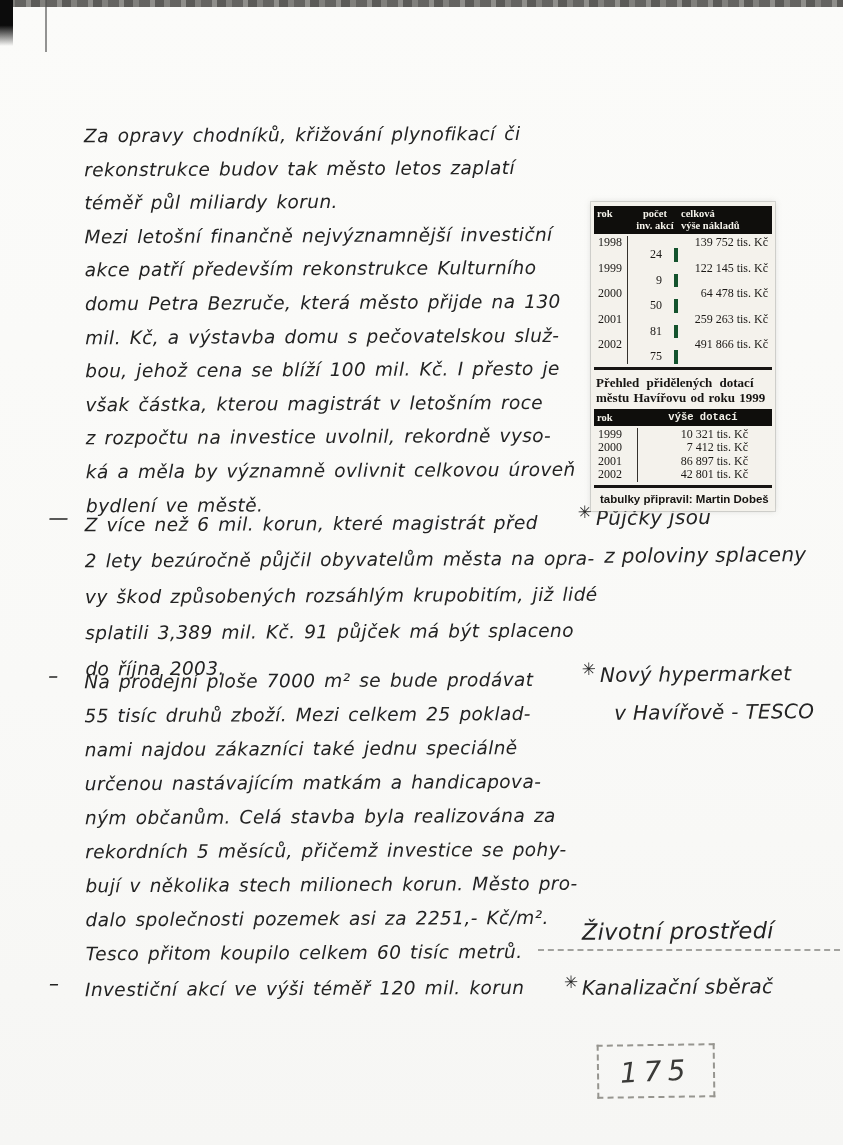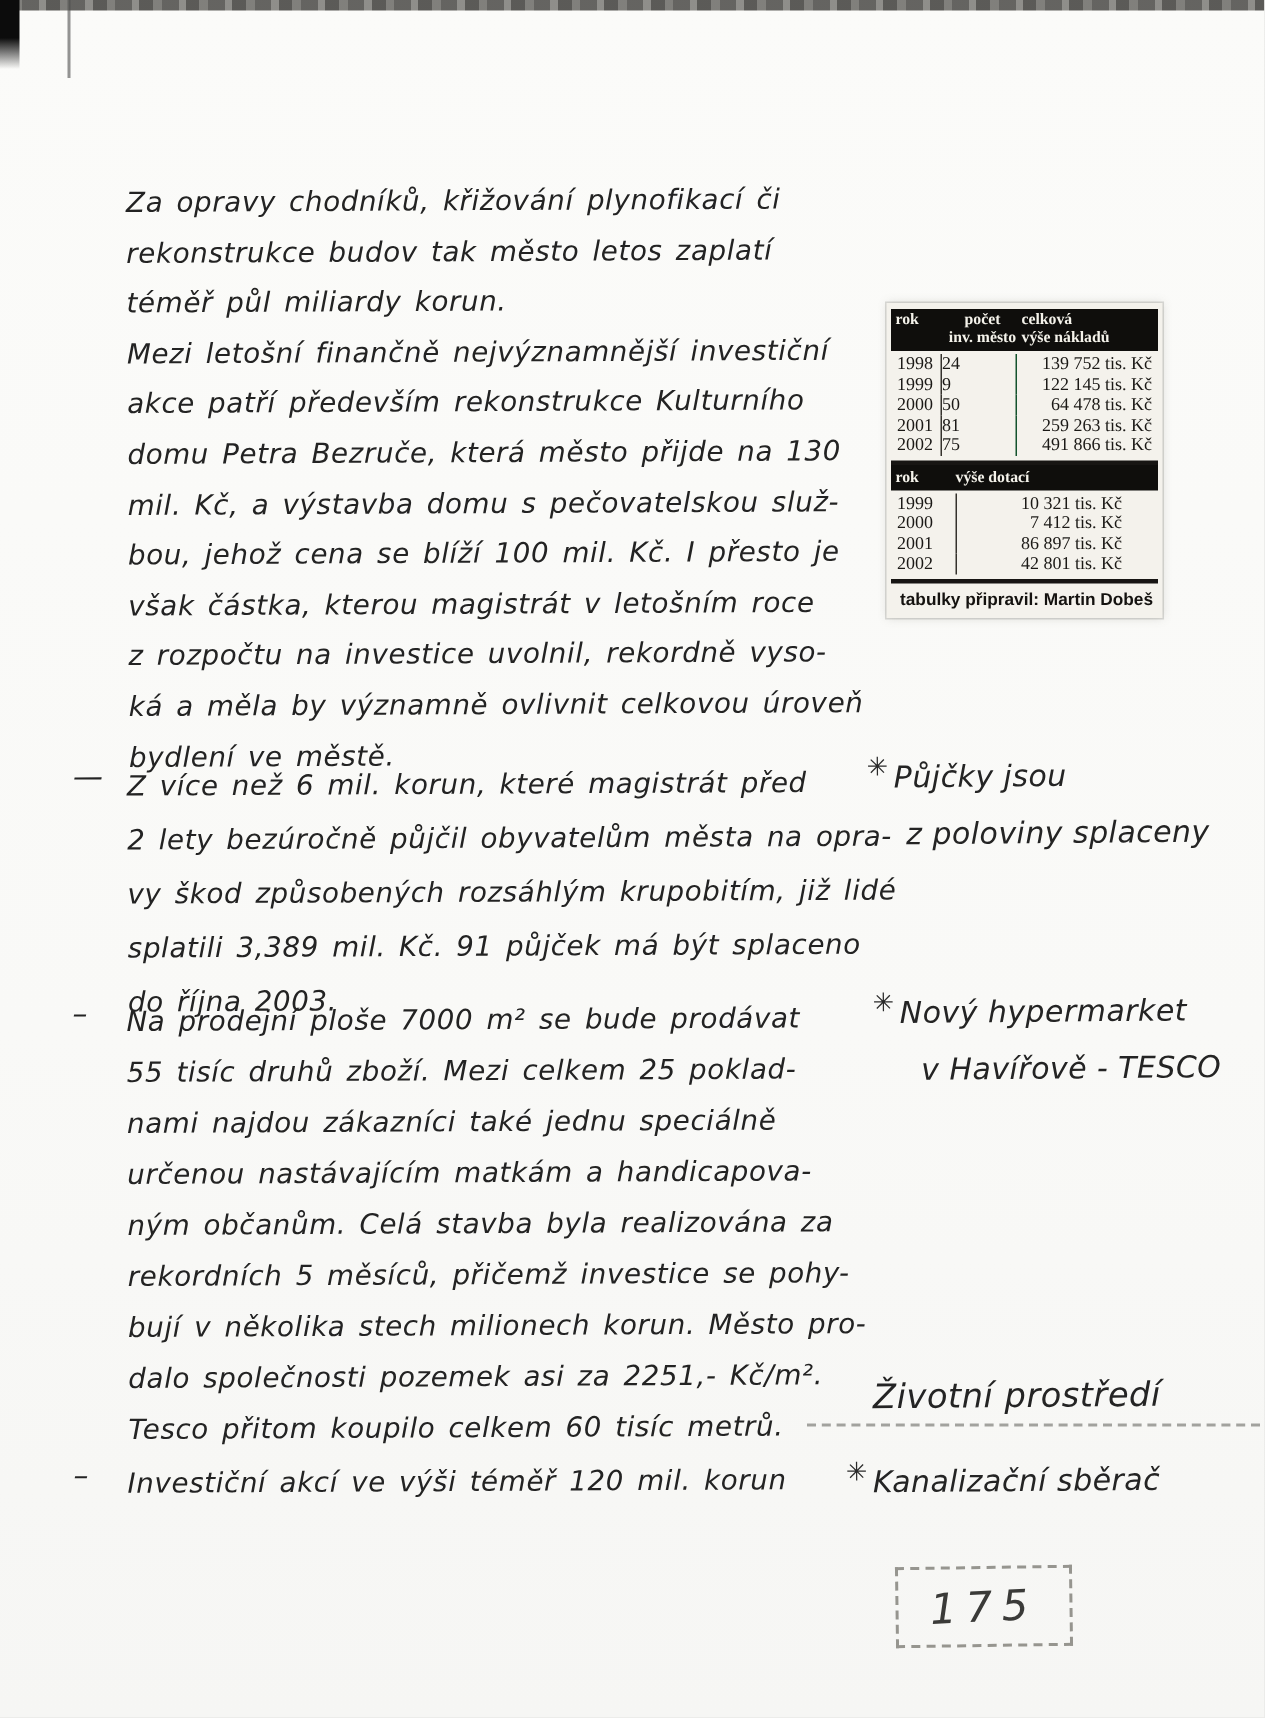--- a/index.html
+++ b/index.html
@@ -48,26 +48,26 @@
   .clip-title.second .tl2{word-spacing:1px;}
 
   .ntable{border-bottom:3px solid #171513;}
   .thead{display:flex;background:#0f0e0c;color:#f4f2ea;font:bold 10.5px/11.5px "Liberation Serif",serif;padding:2px 3px 3px 3px;}
   .thead .hc1{width:32px;}
   .thead .hc2{width:52px;text-align:center;}
   .thead .hc3{flex:1;text-align:left;}
   .tbody{padding:2px 0 3px 0;}
   .trow{display:flex;font:12px/13.5px "Liberation Serif",serif;color:#1b1916;}
   .trow .c1{width:34px;padding-left:4px;border-right:1px solid #35322d;box-sizing:border-box;}
-  .trow .c2{width:50px;text-align:left;padding-right:12px;border-right:1px solid #14532d;box-sizing:border-box;}
+  .trow .c2{width:50px;text-align:right;padding-right:12px;border-right:4px solid #14532d;box-sizing:border-box;margin-top:12px;}
   .trow .c3{flex:1;text-align:right;padding-right:4px;}
   
   .thead2{display:flex;background:#0f0e0c;color:#f4f2ea;font:bold 10.5px/13px "Liberation Serif",serif;padding:2px 3px;}
   .thead2 .hc1{width:40px;}
-  .thead2 .hc2{flex:1;text-align:left;}
+  .thead2 .hc2{flex:1;text-align:center;font-family:Liberation Mono, monospace;}
   .trow2{display:flex;font:12px/13.5px "Liberation Serif",serif;color:#1b1916;}
   .trow2 .c1{width:44px;padding-left:4px;border-right:1px solid #35322d;box-sizing:border-box;}
   .trow2 .c2{flex:1;text-align:right;padding-right:24px;}
   .credit{font:bold 11.5px/14px "Liberation Sans",sans-serif;color:#14120f;padding:4px 2px 0 6px;}
 
   
   .pagenum-box{position:absolute;left:597px;top:1044px;width:114px;height:50px;border:2px dashed #96958f;transform:rotate(-0.8deg);display:flex;align-items:center;justify-content:center;}
   .pagenum{font:italic 28px "DejaVu Sans",sans-serif;letter-spacing:6px;color:#3a3a38;transform:rotate(-2deg);}
 </style>
 </head>
@@ -136,21 +136,21 @@
       <span class="marker">✳</span>
       <div class="note-line">Kanalizační sběrač</div>
     </div>
 
   <div class="clip">
     <div class="ntable">
       <div class="thead">
         <div class="hc1">rok</div>
         <div class="hc2">
           <div>počet</div>
-          <div>inv. město</div>
+          <div>inv. akcí</div>
         </div>
         <div class="hc3">
           <div>celková</div>
           <div>výše nákladů</div>
         </div>
       </div>
       <div class="tbody" id="t1body">
           <div class="trow">
             <div class="c1">1998</div>
             <div class="c2">24</div>
@@ -172,20 +172,24 @@
             <div class="c3">259 263 tis. Kč</div>
           </div>
           <div class="trow">
             <div class="c1">2002</div>
             <div class="c2">75</div>
             <div class="c3">491 866 tis. Kč</div>
           </div>
         </div>
     </div>
 
+    <div class="clip-title second">
+      <div class="tl1">Přehled přidělených dotací</div>
+      <div class="tl2">městu Havířovu od roku 1999</div>
+    </div>
     <div class="ntable">
       <div class="thead2">
         <div class="hc1">rok</div>
         <div class="hc2">výše dotací</div>
       </div>
       <div class="tbody" id="t2body">
           <div class="trow2">
             <div class="c1">1999</div>
             <div class="c2">10 321 tis. Kč</div>
           </div>

